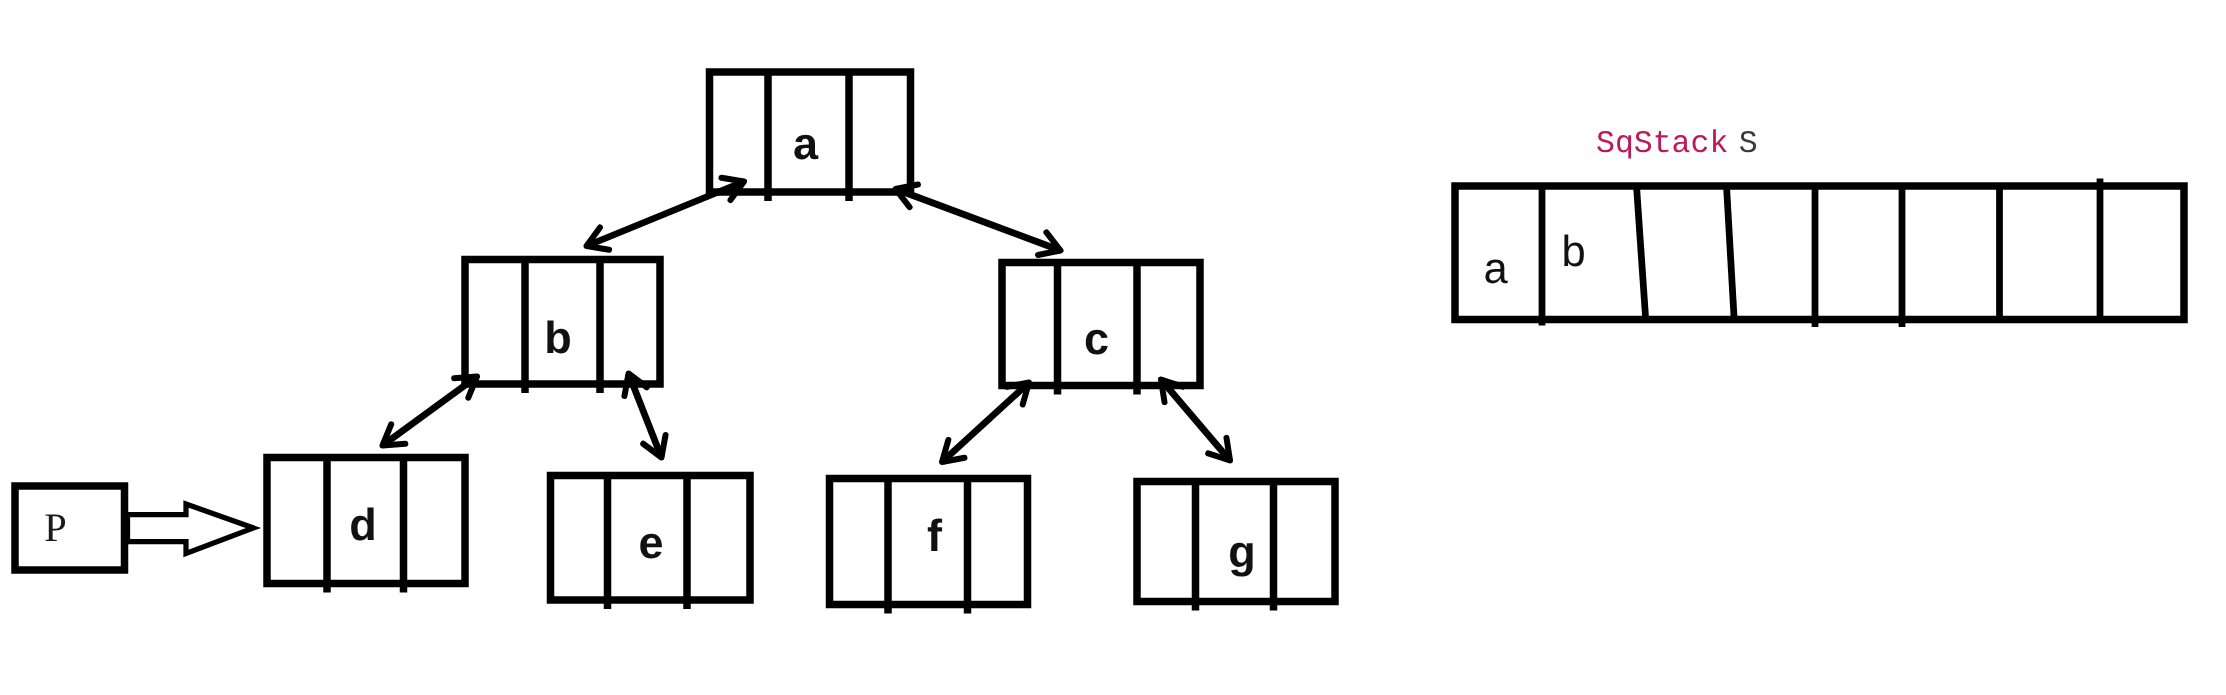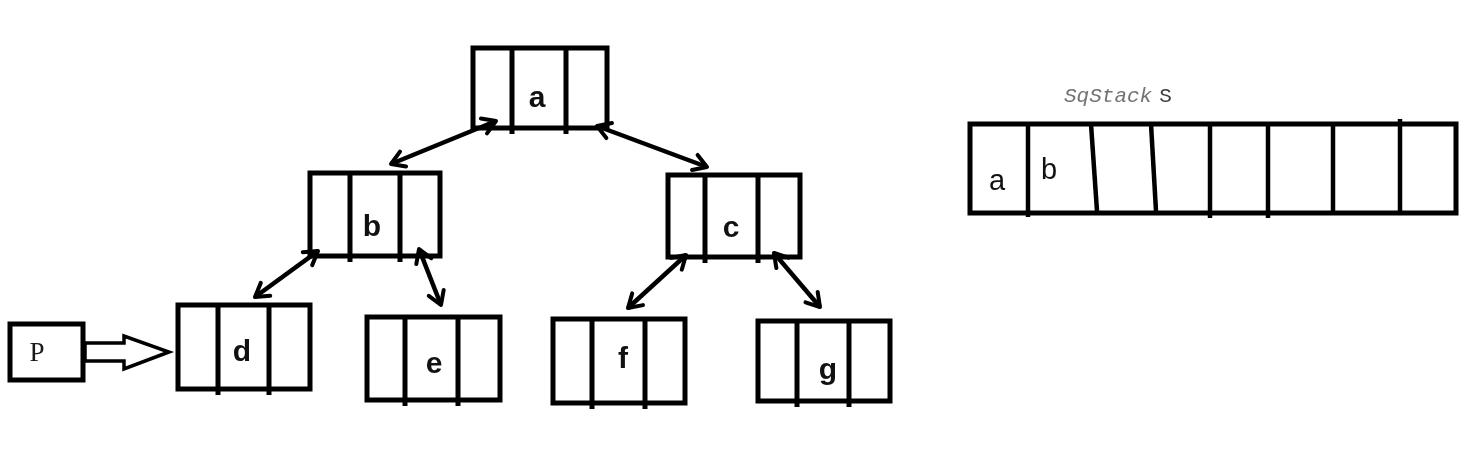--- a/index.html
+++ b/index.html
@@ -121,21 +121,21 @@
   <div class="lbl node-lbl" style="left:537px;top:97px">a</div>
   <div class="lbl node-lbl" style="left:372px;top:226px">b</div>
   <div class="lbl node-lbl" style="left:731px;top:227px">c</div>
   <div class="lbl node-lbl" style="left:242px;top:351px">d</div>
   <div class="lbl node-lbl" style="left:434px;top:363px">e</div>
   <div class="lbl node-lbl" style="left:623px;top:358px">f</div>
   <div class="lbl node-lbl" style="left:828px;top:369px">g</div>
 
   <div class="lbl p-lbl" style="left:37px;top:352px">P</div>
 
-  <div class="stack-title"><span style="color: #737373; font-style: italic;">SqStack</span><span class="var" style="color: rgb(58, 58, 58);">S</span></div>
+  <div class="stack-title"><span style="color: #be185d;">SqStack</span><span class="var" style="color: rgb(58, 58, 58);">S</span></div>
 
   <div class="lbl stack-lbl" style="left:997px;top:180px">a</div>
   <div class="lbl stack-lbl" style="left:1049px;top:169px">b</div>
   <div class="lbl stack-lbl" style="left:1121px;top:168px"></div>
   <div class="lbl stack-lbl" style="left:1181px;top:168px"></div>
   <div class="lbl stack-lbl" style="left:1239px;top:168px"></div>
   <div class="lbl stack-lbl" style="left:1300px;top:168px"></div>
   <div class="lbl stack-lbl" style="left:1366px;top:168px"></div>
   <div class="lbl stack-lbl" style="left:1428px;top:168px"></div>
 

